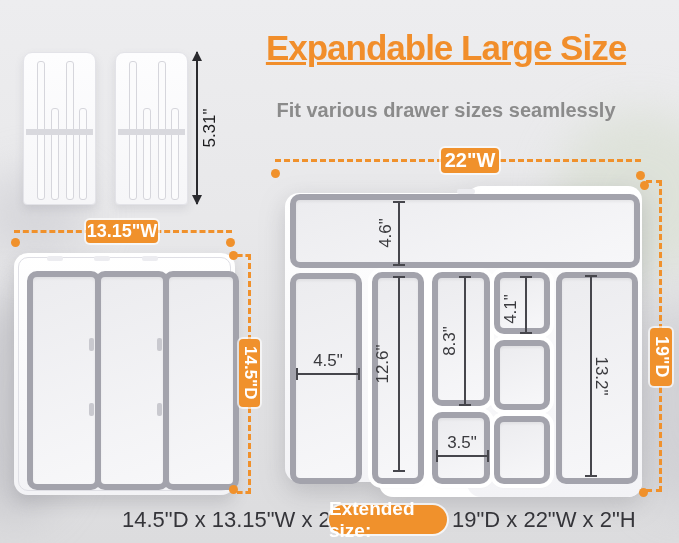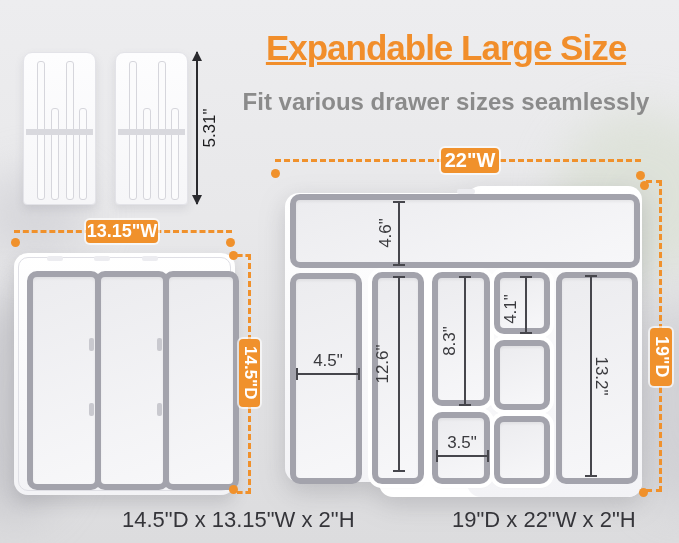--- a/index.html
+++ b/index.html
@@ -45,21 +45,21 @@
     background:linear-gradient(160deg,#ececef,#f7f7f9);box-shadow:inset 0 2px 3px rgba(0,0,0,.05);}
   .comp.insert{box-shadow:0 0 0 4px #ffffff,0 2px 4px rgba(0,0,0,.10),inset 0 2px 3px rgba(0,0,0,.05);}
   .tab{position:absolute;height:5px;background:#ececf0;border-radius:2px;}
   .notch{position:absolute;width:5px;height:13px;background:#c9c9cf;border-radius:2px;}
   .white-rect{position:absolute;background:#ffffff;border-radius:14px;}
   #xtray-group{position:absolute;left:285px;top:186px;width:357px;height:311px;
     filter:drop-shadow(0 8px 12px rgba(90,90,100,.25));}
   
   .title{position:absolute;left:213px;top:28px;width:466px;text-align:center;font-size:35px;
     font-weight:bold;letter-spacing:-1px;color:#F18E2B;white-space:nowrap;text-decoration:underline;}
-  .subtitle{position:absolute;left:213px;top:88px;width:466px;text-align:center;font-size:24px;
+  .subtitle{position:absolute;left:213px;top:99px;width:466px;text-align:center;font-size:20px;
     font-weight:bold;color:#8B8B8B;}
   
   .size-pill{position:absolute;height:29px;background:#F0912C;color:#fff;font-weight:bold;font-size:19px;
     border-radius:15px;display:flex;align-items:center;justify-content:center;box-shadow:0 0 0 2px rgba(255,255,255,.7);}
   .size-value{position:absolute;font-size:22px;color:#35353A;height:28px;line-height:28px;white-space:nowrap;}
 </style>
 </head>
 <body>
 
 <div id="canvas">
@@ -156,15 +156,16 @@
   <div class="hline" style="left:436px;top:455px;width:53px;"></div>
   <div class="dim-label ctr" style="left:462px;top:443px;">3.5"</div>
 
   <div class="vline" style="left:525px;top:276px;height:58px;"></div>
   <div class="dim-label rot-ccw" style="left:511px;top:309px;">4.1"</div>
 
   <div class="vline" style="left:590px;top:275px;height:202px;"></div>
   <div class="dim-label rot-cw" style="left:601px;top:376px;">13.2"</div>
 
   <div class="size-value" style="left:122px;top:506px;">14.5"D x 13.15"W x 2"H</div>
+  <div class="size-pill" style="left:329px;top:505px;width:118px;">Extended size:</div>
   <div class="size-value" style="left:452px;top:506px;">19"D x 22"W x 2"H</div>
 
 </div>
 
 </body></html>

